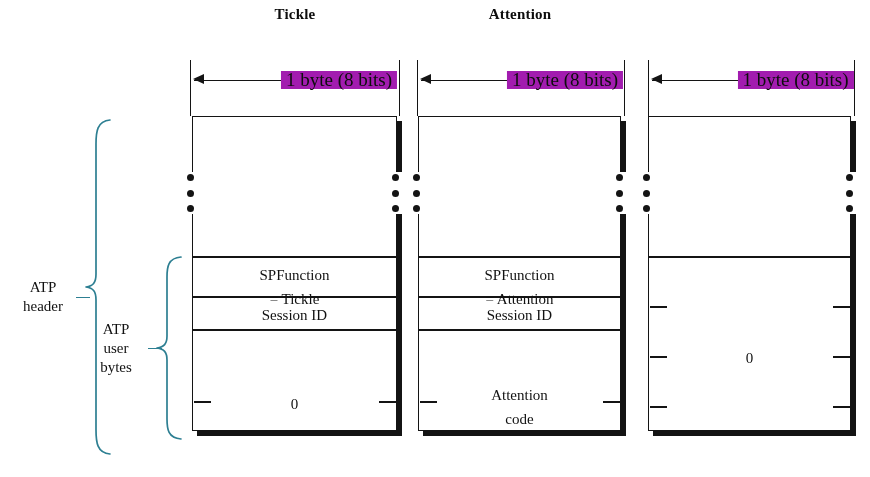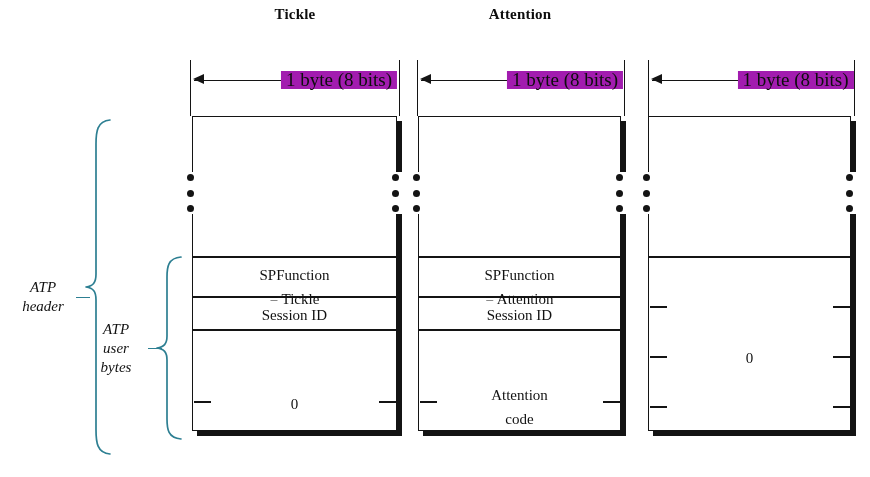--- a/index.html
+++ b/index.html
@@ -155,21 +155,20 @@
     position: absolute;
     overflow: visible;
   }
   .brace-label {
     position: absolute;
     text-align: center;
     font-size: 15px;
     line-height: 19px;
     white-space: pre-line;
     color: #111111;
-    font-style: italic;
   }
   .brace-lead {          
     position: absolute;
     height: 0;
     border-top: 1.5px solid #2d7f92;
   }
 </style>
 </head>
 <body>
 

